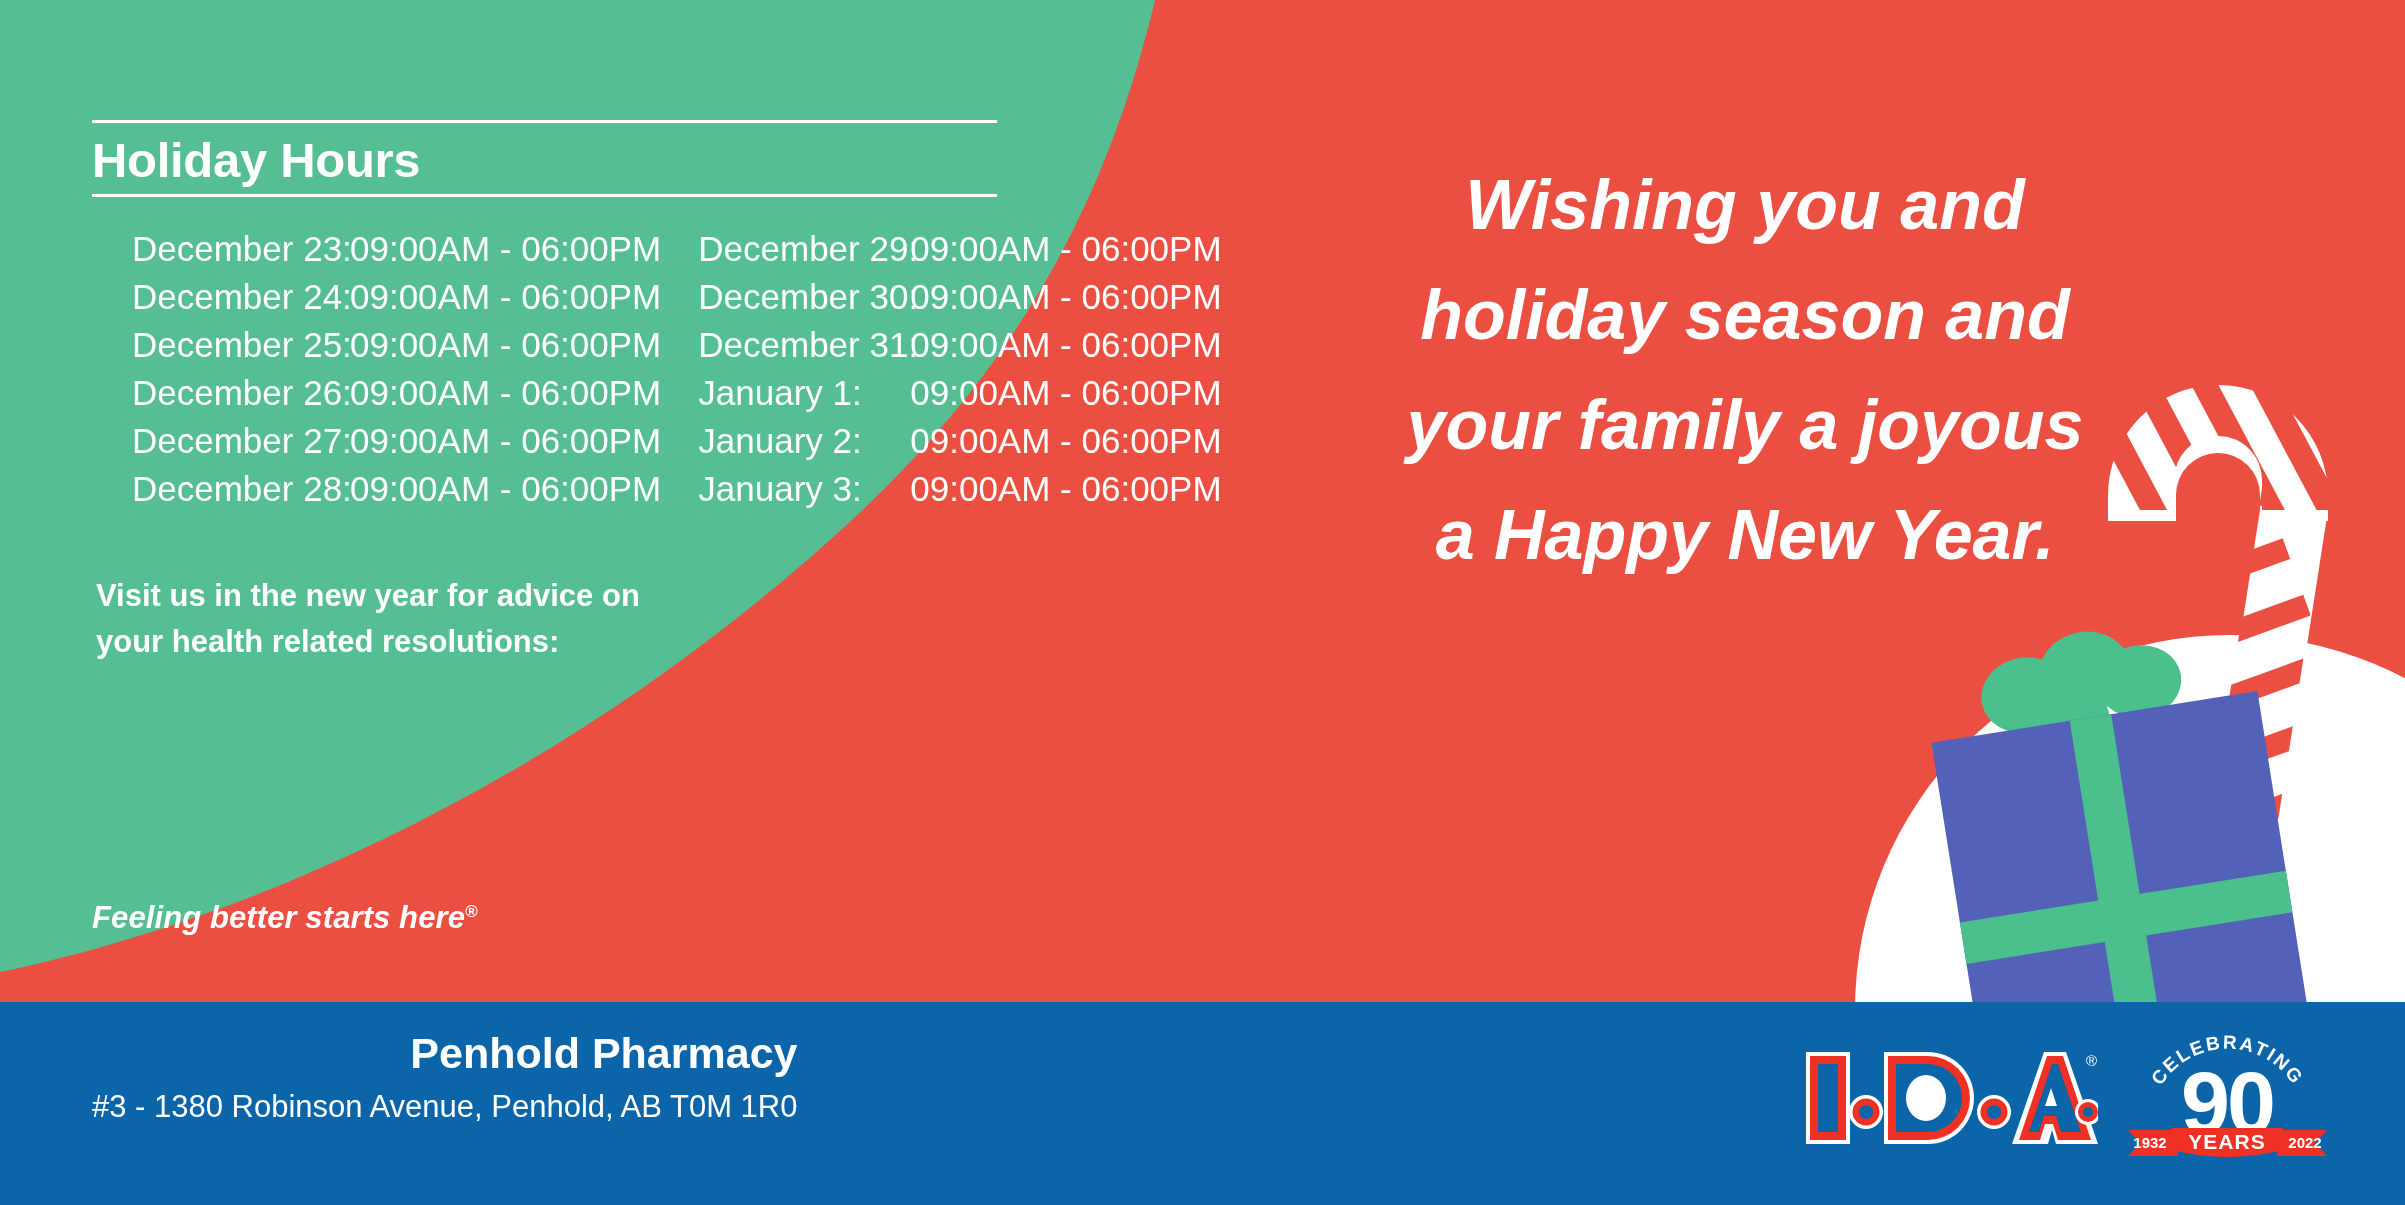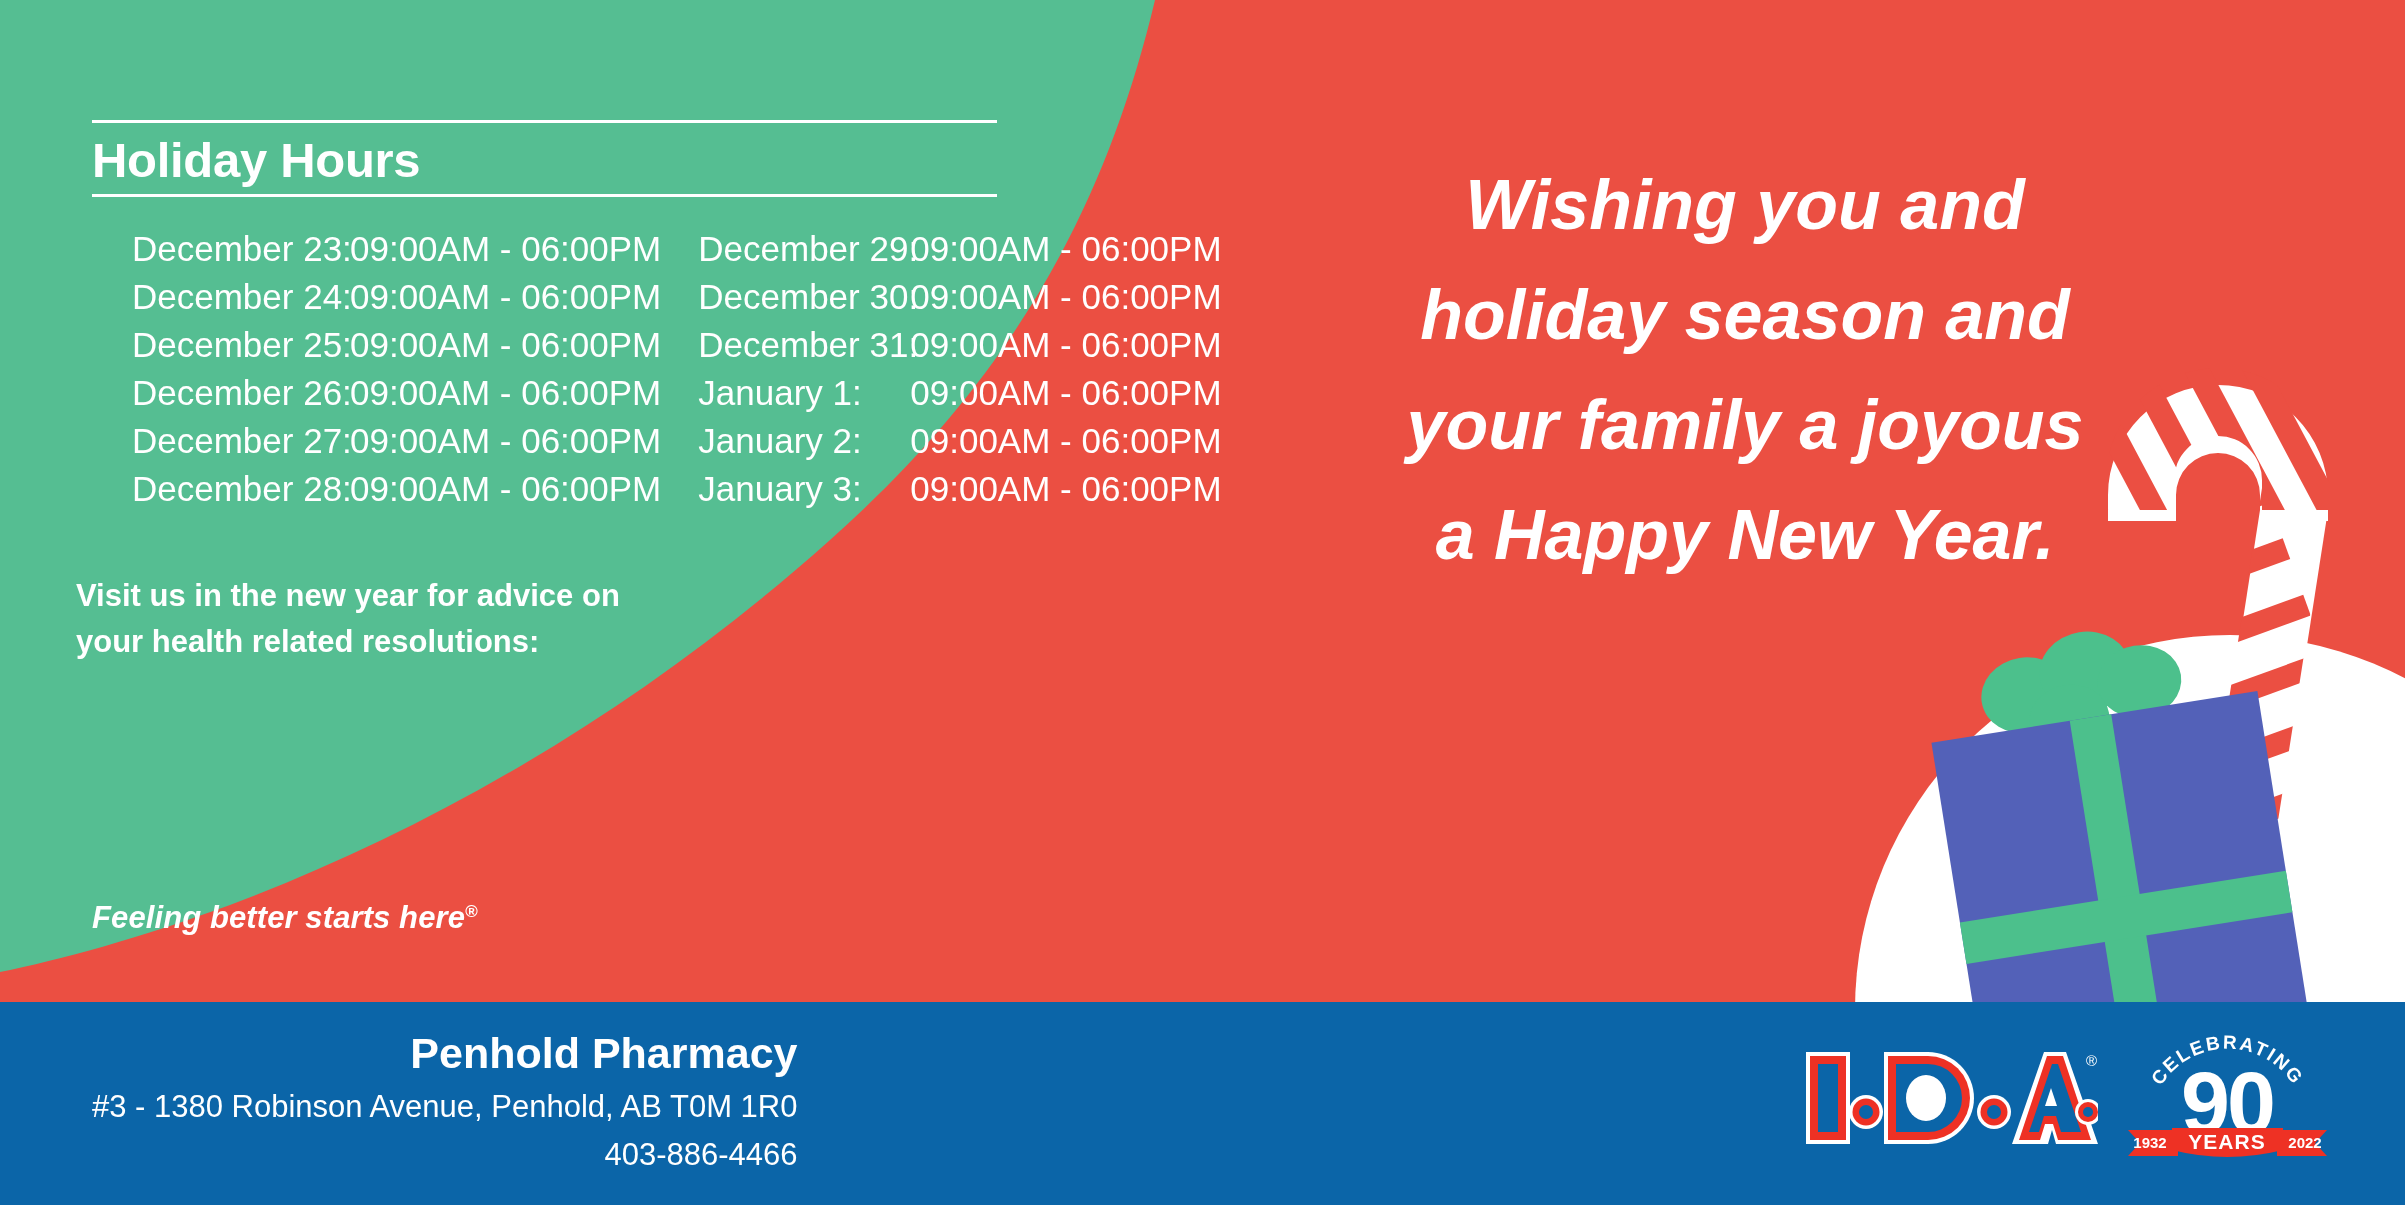--- a/index.html
+++ b/index.html
@@ -45,21 +45,21 @@
     line-height:47px;
     white-space:nowrap;
   }
   .hours-row .date{width:218px;display:inline-block;}
   .hours-row .time{display:inline-block;}
   .col-right .hours-row .date{width:212px;}
   .col-right .hours-row .time{min-width:284px;text-align:right;}
   .col-left .hours-row .time{min-width:284px;text-align:left;}
 
   #visit-note{
-    position:absolute;left:76px;top:573px;
+    position:absolute;left:96px;top:573px;
     color:#ffffff;font-size:31px;font-weight:bold;
     line-height:46px;
     width:700px;
   }
 
   #tagline{
     position:absolute;left:92px;top:900px;
     color:#ffffff;font-size:31px;font-weight:bold;
     letter-spacing:0.1px;
     font-style:italic;
@@ -265,21 +265,20 @@
     <span class="gl">Wishing you and</span>
     <span class="gl">holiday season and</span>
     <span class="gl">your family a joyous</span>
     <span class="gl">a Happy New Year.</span>
   </div>
 
   <div id="footer">
     <div id="footer-text">
       <div id="store-name">Penhold Pharmacy</div>
       <div id="store-address">#3 - 1380 Robinson Avenue, Penhold, AB  T0M 1R0</div>
-      <div id="store-phone">403-886-4466</div>
     </div>
 
     <div id="footer-logos">
 
       <svg class="logo-svg" width="300" height="120" viewBox="0 0 300 120">
         <g>
 
           <g>
             <rect x="8" y="14" width="44" height="92" fill="#ffffff"></rect>
             <rect x="12" y="18" width="36" height="84" fill="#ee3124"></rect>

